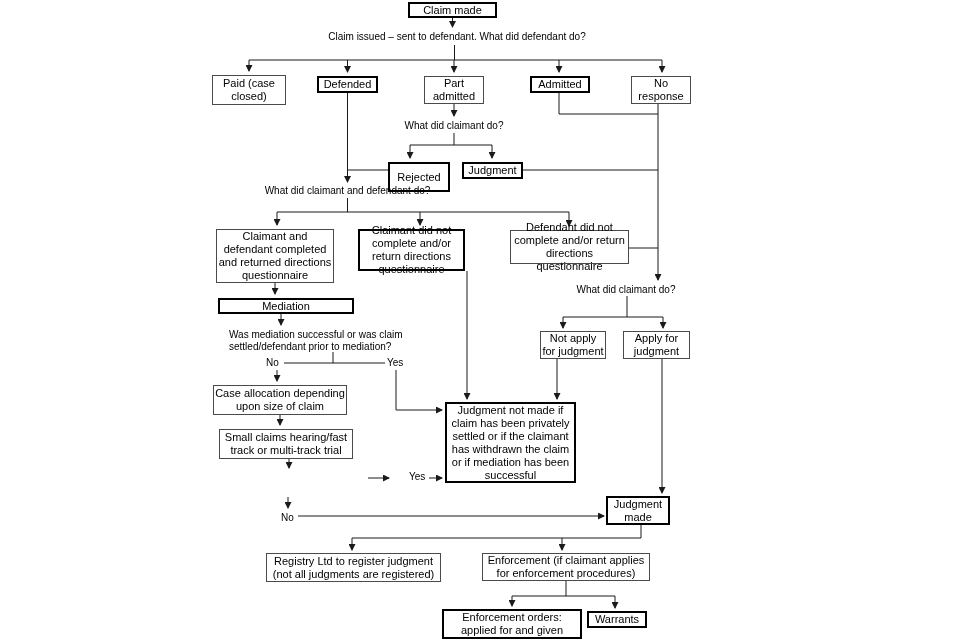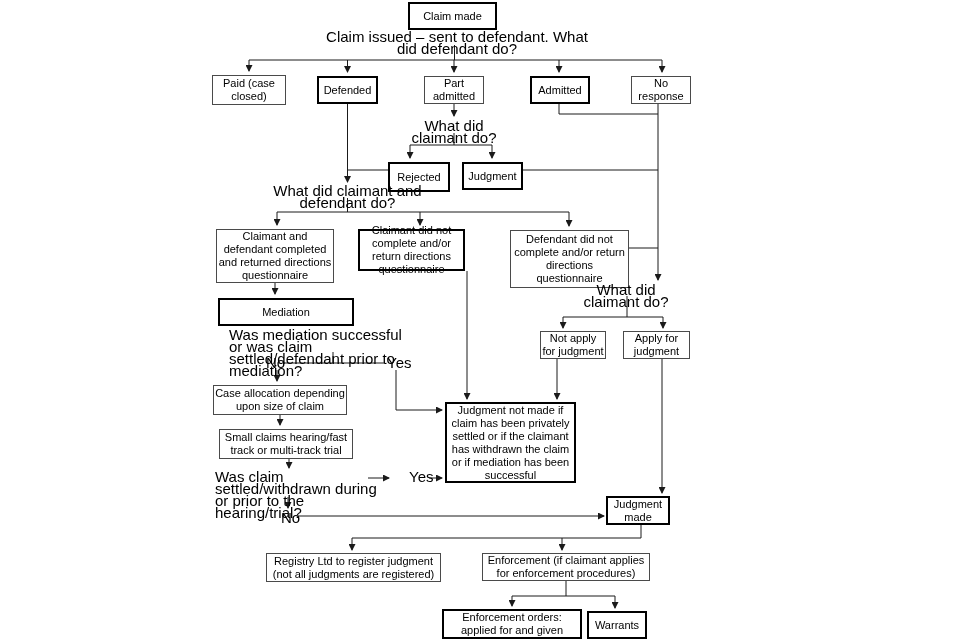--- a/index.html
+++ b/index.html
@@ -6,24 +6,24 @@
   .canvas{
     position:relative;width:960px;height:640px;background:#ffffff;
     font-family:"Liberation Sans", sans-serif;color:#000;overflow:hidden;
   }
   .edges{position:absolute;left:0;top:0;width:960px;height:640px;}
   .ln{stroke:#1a1a1a;stroke-width:1;fill:none;}
   .node{
     position:absolute;box-sizing:border-box;background:#ffffff;
     border:1px solid #4a4a4a;
     display:flex;align-items:center;justify-content:center;
-    text-align:center;font-size:11px;line-height:13px;padding:12px 1px;
+    text-align:center;font-size:11px;line-height:13px;padding:6px 1px;
   }
   .b2{border:2px solid #000000;}
-  .qtext{position:absolute;font-size:15px;line-height:12px;white-space:normal;}
+  .qtext{position:absolute;font-size:10px;line-height:12px;white-space:normal;}
   .center{text-align:center;}
 </style>
 </head>
 <body>
 
 <div class="canvas">
 
   <svg class="edges" viewBox="0 0 960 640" xmlns="http://www.w3.org/2000/svg">
     <defs>
       <marker id="ah" viewBox="0 0 7 7" refX="6" refY="3.5" markerWidth="7" markerHeight="7" orient="auto" markerUnits="userSpaceOnUse">
@@ -81,38 +81,37 @@
   <div class="node b2" style="left:408px;top:2px;width:89px;height:15px">Claim made</div>
   <div class="node" style="left:212px;top:75px;width:74px;height:30px">Paid (case closed)</div>
   <div class="node b2" style="left:317px;top:76px;width:61px;height:17px">Defended</div>
   <div class="node" style="left:424px;top:76px;width:60px;height:28px">Part admitted</div>
   <div class="node b2" style="left:530px;top:76px;width:60px;height:17px">Admitted</div>
   <div class="node" style="left:631px;top:76px;width:60px;height:28px">No response</div>
   <div class="node b2" style="left:388px;top:162px;width:62px;height:30px">Rejected</div>
   <div class="node b2" style="left:462px;top:162px;width:61px;height:17px">Judgment</div>
   <div class="node" style="left:216px;top:229px;width:118px;height:54px">Claimant and defendant completed and returned directions questionnaire</div>
   <div class="node b2" style="left:358px;top:229px;width:107px;height:42px">Claimant did not complete and/or return directions questionnaire</div>
-  <div class="node" style="left:510px;top:230px;width:119px;height:58px">Defendant did not complete and/or return directions questionnaire</div>
+  <div class="node" style="left:510px;top:230px;width:119px;height:34px">Defendant did not complete and/or return directions questionnaire</div>
   <div class="node b2" style="left:218px;top:298px;width:136px;height:15px">Mediation</div>
   <div class="node" style="left:213px;top:385px;width:134px;height:30px">Case allocation depending upon size of claim</div>
   <div class="node" style="left:219px;top:429px;width:134px;height:30px">Small claims hearing/fast track or multi-track trial</div>
   <div class="node b2" style="left:445px;top:402px;width:131px;height:81px">Judgment not made if claim has been privately settled or if the claimant has withdrawn the claim or if mediation has been successful</div>
   <div class="node" style="left:540px;top:331px;width:66px;height:28px">Not apply for judgment</div>
   <div class="node" style="left:623px;top:331px;width:67px;height:28px">Apply for judgment</div>
   <div class="node b2" style="left:606px;top:496px;width:64px;height:29px">Judgment made</div>
   <div class="node" style="left:266px;top:553px;width:175px;height:29px">Registry Ltd to register judgment (not all judgments are registered)</div>
   <div class="node" style="left:482px;top:553px;width:168px;height:28px">Enforcement (if claimant applies for enforcement procedures)</div>
   <div class="node b2" style="left:442px;top:609px;width:140px;height:30px">Enforcement orders: applied for and given</div>
   <div class="node b2" style="left:587px;top:611px;width:60px;height:17px">Warrants</div>
 
   <div class="qtext center" style="left:317px;top:31px;width:280px">Claim issued – sent to defendant. What did defendant do?</div>
   <div class="qtext center" style="left:399px;top:120px;width:110px">What did claimant do?</div>
   <div class="qtext center" style="left:257px;top:185px;width:181px">What did claimant and defendant do?</div>
   <div class="qtext" style="left:229px;top:329px;width:188px">Was mediation successful or was claim settled/defendant prior to mediation?</div>
-  <div class="qtext" style="left:215px;top:471px;width:172px">Was claim settled/withdrawn during or prior to the hearing/trial?</div>
   <div class="qtext center" style="left:571px;top:284px;width:110px">What did claimant do?</div>
 
   <div class="qtext" style="left:266px;top:357px">No</div>
   <div class="qtext" style="left:387px;top:357px">Yes</div>
   <div class="qtext" style="left:409px;top:471px">Yes</div>
   <div class="qtext" style="left:281px;top:512px">No</div>
 
 </div>
 
 </body></html>

